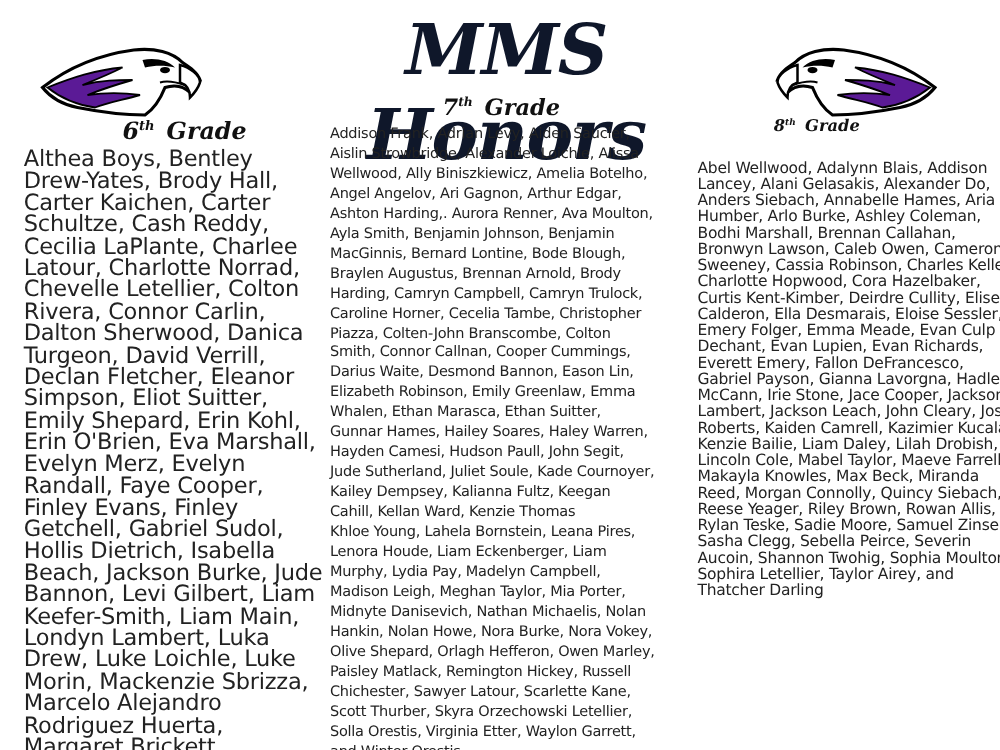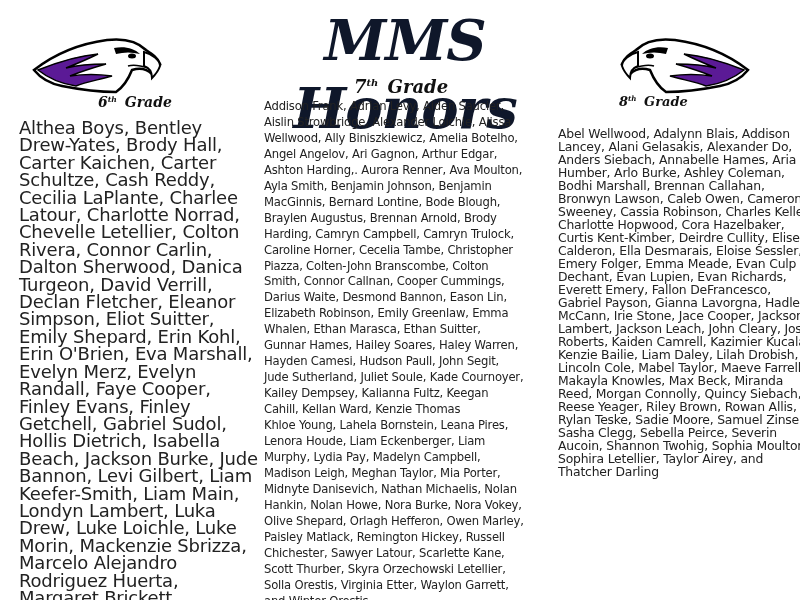--- a/index.html
+++ b/index.html
@@ -47,21 +47,21 @@
       color: #111;
       margin: 0;
       white-space: nowrap;
     }
     .grade-heading sup {
       font-size: 0.55em;
       vertical-align: 0.7em;
       line-height: 0;
       margin-right: 3px;
     }
-    .gh6 { left: 98px; top: 94px; font-size: 14px; }
+    .gh6 { left: 98px; top: 94px; font-size: 19px; }
     .gh7 { left: 354px; top: 76px; font-size: 18px; }
     .gh8 { left: 619px; top: 94px; font-size: 13px; }
 
     .names {
       position: absolute;
       margin: 0;
       font-family: "DejaVu Sans", sans-serif;
       color: #222;
       letter-spacing: -0.2px;
     }

